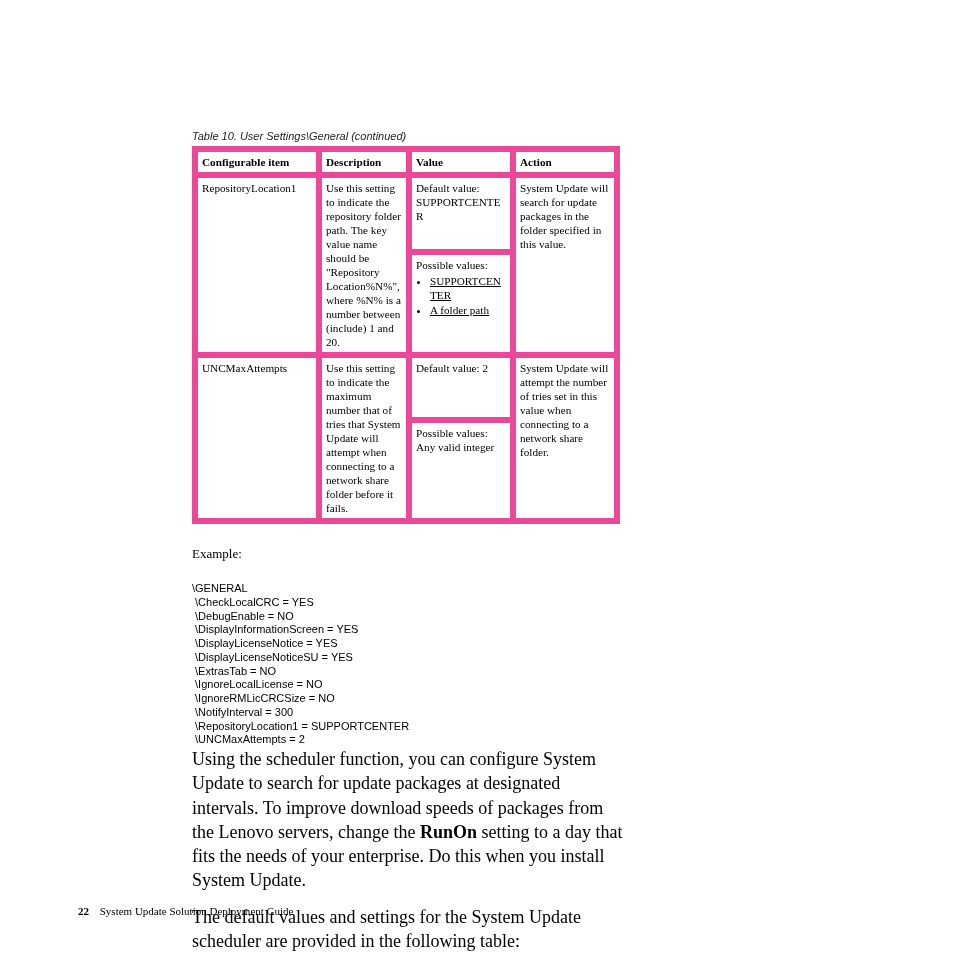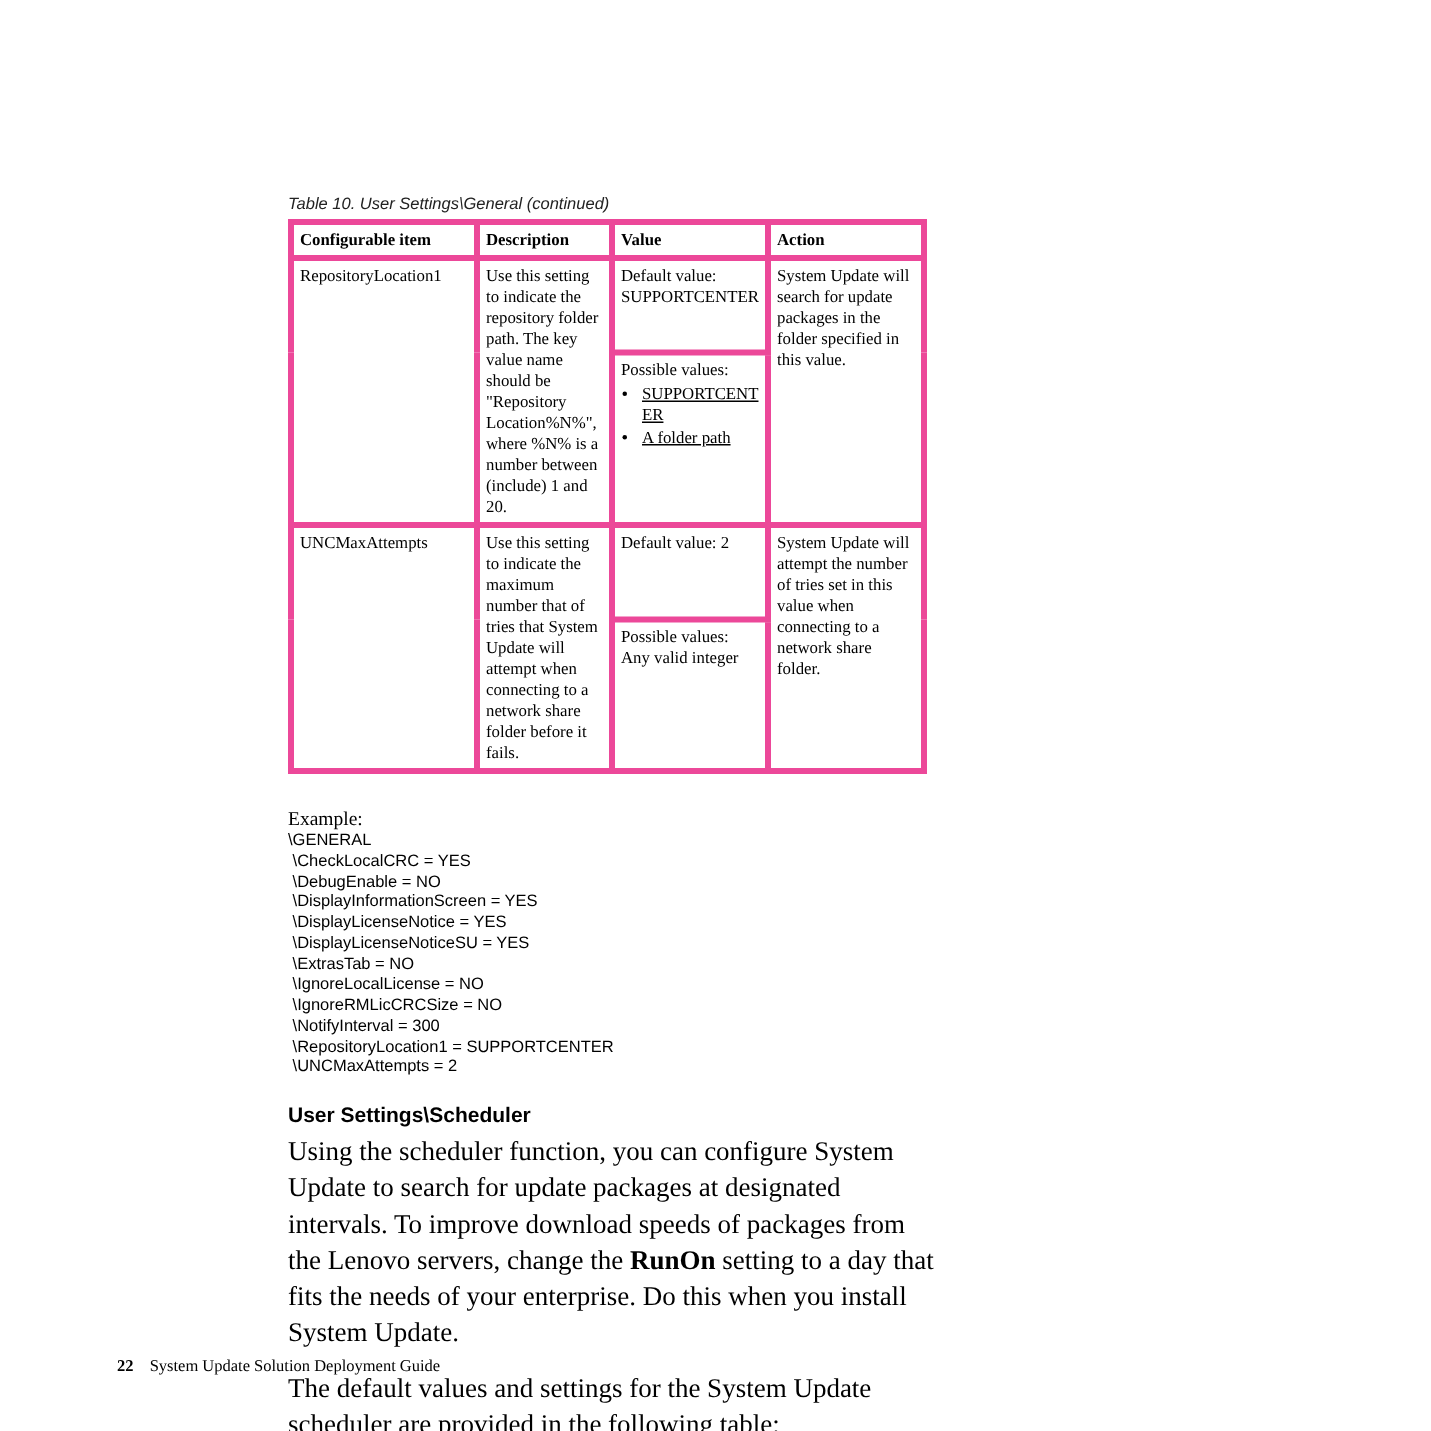--- a/index.html
+++ b/index.html
@@ -26,42 +26,42 @@
     color: #222;
   }
   table.settings {
     border-collapse: collapse;
     width: 422px;
     font-size: 11.2px;
     line-height: 1.25;
     table-layout: fixed;
   }
   table.settings th, table.settings td {
-    border: 4px solid #ec4899;
+    border: 6px solid #ec4899;
     padding: 3px 4px;
     vertical-align: top;
     text-align: left;
     word-wrap: break-word;
   }
   table.settings th {
     font-weight: bold;
     font-family: Georgia, serif;
   }
   .col-item { width: 124px; }
   .col-desc { width: 90px; }
   .col-val  { width: 104px; }
   .col-act  { width: 104px; }
   ul.bullets {
     margin: 2px 0 0 0;
     padding-left: 14px;
   }
   ul.bullets li { margin: 1px 0; text-decoration: underline; }
   .example-label {
     font-size: 13px;
-    margin: 22px 0 0 0;
+    margin: 22px 0 20px 0;
   }
   pre.code {
     font-family: Liberation Sans, sans-serif;
     font-size: 11px;
     line-height: 1.25;
     margin: 0;
     white-space: pre;
   }
   h3.section {
     font-family: Arial, Helvetica, sans-serif;
@@ -141,21 +141,20 @@
  \DisplayInformationScreen = YES
  \DisplayLicenseNotice = YES
  \DisplayLicenseNoticeSU = YES
  \ExtrasTab = NO
  \IgnoreLocalLicense = NO
  \IgnoreRMLicCRCSize = NO
  \NotifyInterval = 300
  \RepositoryLocation1 = SUPPORTCENTER
  \UNCMaxAttempts = 2</pre>
 
-  <h3 class="section">User Settings\Scheduler</h3>
 
   <p class="body">
     <span>Using the scheduler function, you can configure System Update to search for update packages at designated intervals. To improve download speeds of packages from the Lenovo servers, change the </span><span class="bold">RunOn</span><span> setting to a day that fits the needs of your enterprise. Do this when you install System Update.</span>
   </p>
 
   <p class="body">The default values and settings for the System Update scheduler are provided in the following table:</p>
 
 </div>
 
 <div class="footer">

